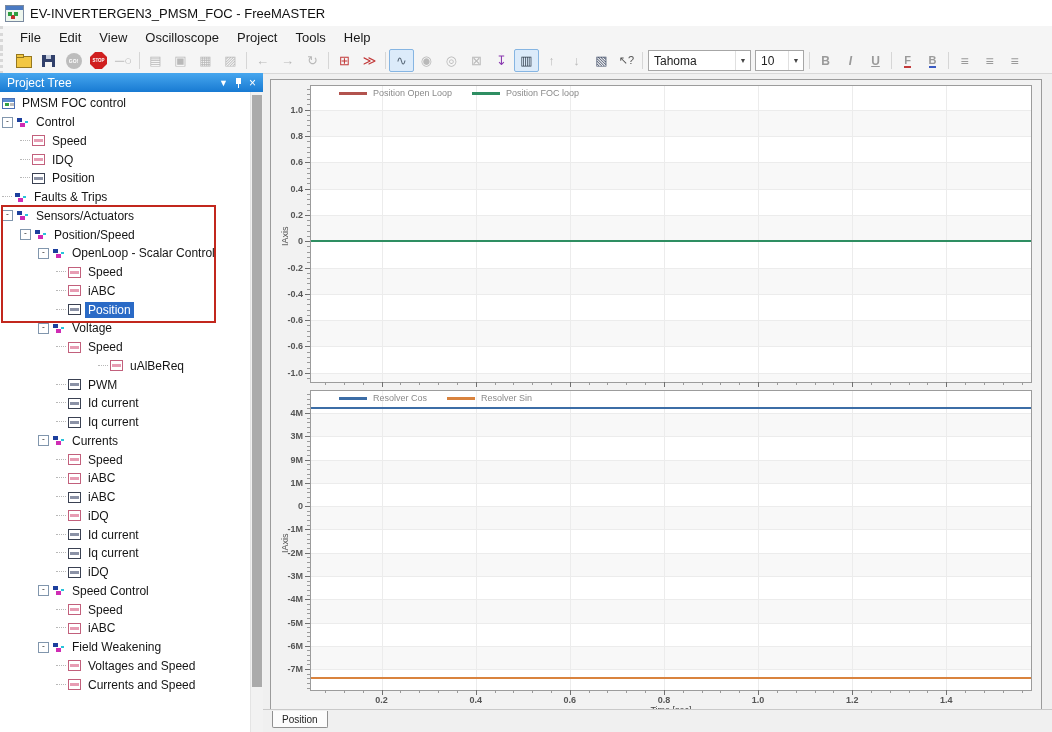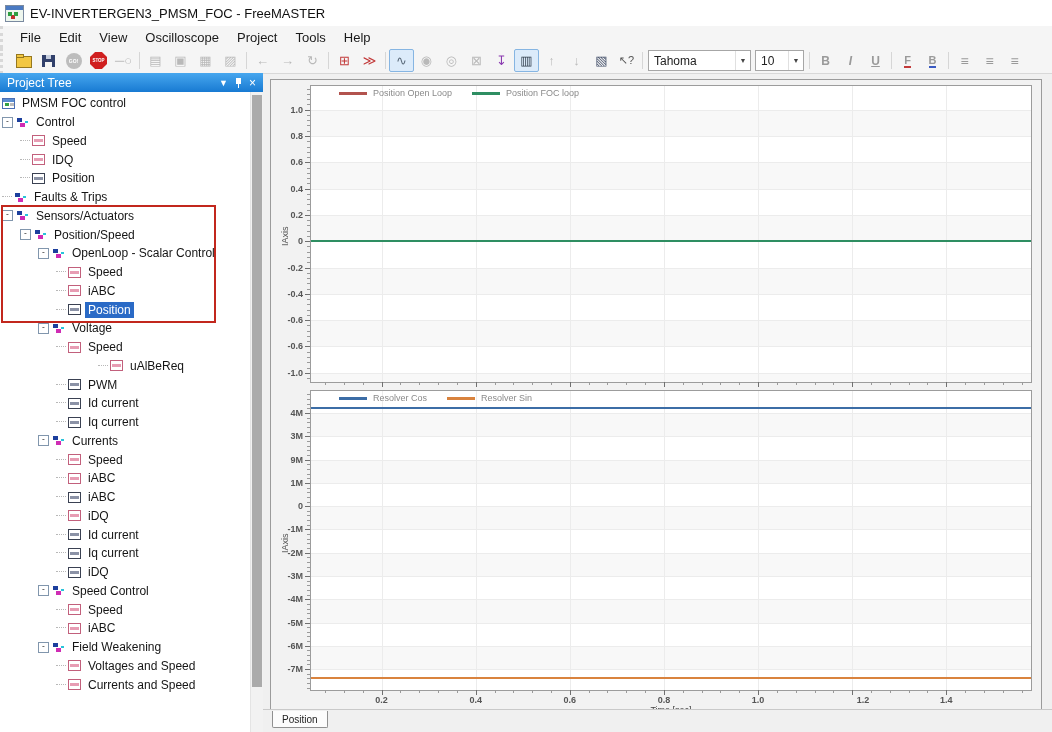--- a/index.html
+++ b/index.html
@@ -577,21 +577,21 @@
         <div class="xtickM" style="left: 258.824px;"></div>
         <div class="xlab" style="left: 241.824px; top: calc(100% + 5px);">0.6</div>
         <div class="vgrid" style="left: 352.941px;"></div>
         <div class="xtickM" style="left: 352.941px;"></div>
         <div class="xlab" style="left: 335.941px; top: calc(100% + 5px);">0.8</div>
         <div class="vgrid" style="left: 447.059px;"></div>
         <div class="xtickM" style="left: 447.059px;"></div>
         <div class="xlab" style="left: 430.059px; top: calc(100% + 5px);">1.0</div>
         <div class="vgrid" style="left: 541.176px;"></div>
         <div class="xtickM" style="left: 541.176px;"></div>
-        <div class="xlab" style="left: 524.176px; top: calc(100% + 5px); text-align: right;">1.2</div>
+        <div class="xlab" style="left: 524.176px; top: calc(100% + 5px);">1.2</div>
         <div class="vgrid" style="left: 635.294px;"></div>
         <div class="xtickM" style="left: 635.294px;"></div>
         <div class="xlab" style="left: 618.294px; top: calc(100% + 5px);">1.4</div>
         <div class="xtickm" style="left: 51.7647px;"></div>
         <div class="xtickm" style="left: 32.9412px;"></div>
         <div class="xtickm" style="left: 14.1176px;"></div>
         <div class="xtickm" style="left: 89.4118px;"></div>
         <div class="xtickm" style="left: 108.235px;"></div>
         <div class="xtickm" style="left: 127.059px;"></div>
         <div class="xtickm" style="left: 145.882px;"></div>

